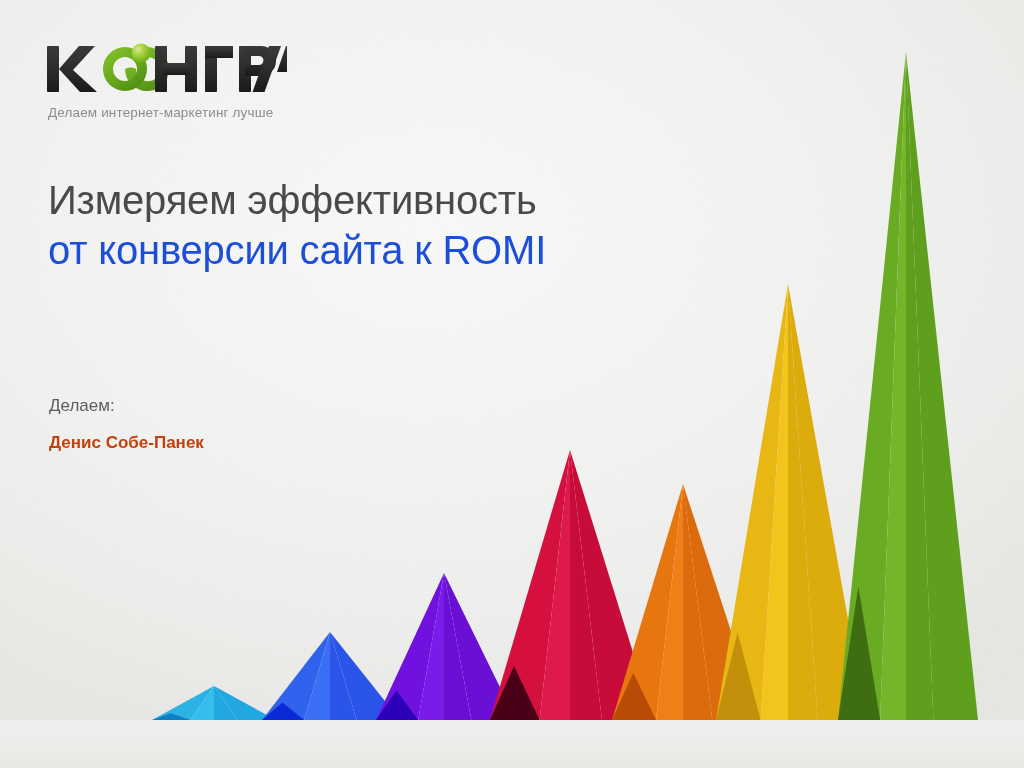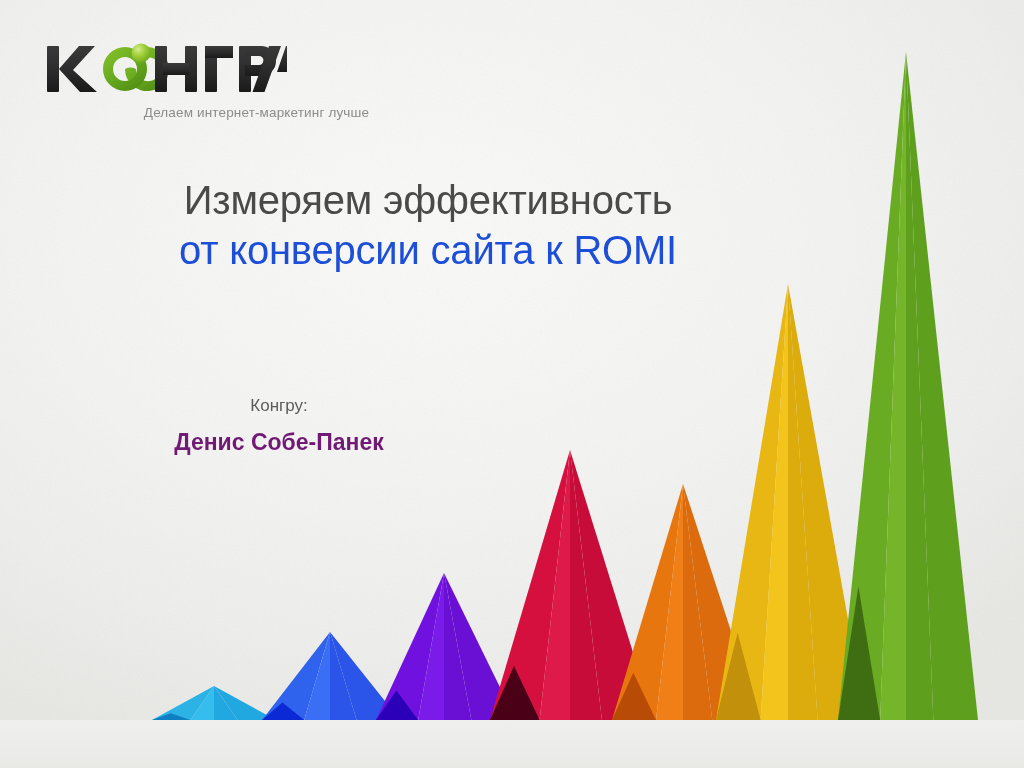--- a/index.html
+++ b/index.html
@@ -11,21 +11,20 @@
   body {
     font-family: "Liberation Sans", "DejaVu Sans", sans-serif;
   }
 
   #slide {
     position: relative;
     width: 1024px;
     height: 768px;
     overflow: hidden;
     background: #f1f1ef;
-    text-align: center;
   }
 
   
   .bg-base {
     position: absolute; inset: 0;
     background:
       radial-gradient(ellipse 78% 72% at 42% 30%, #fafaf8 0%, #f4f4f2 46%, #eeeeec 76%, #e7e7e4 100%);
   }
   .bg-noise {
     position: absolute; inset: 0;
@@ -110,23 +109,23 @@
   .author-role {
     display: block;
     font-size: 17px;
     line-height: 25px;
     color: #5c5c5c;
     font-weight: 400;
     white-space: nowrap;
   }
   .author-name {
     display: block;
-    font-size: 23px;
+    font-size: 17px;
     line-height: 27px;
-    color: #701a75;
+    color: #c2410c;
     font-weight: 700;
     white-space: nowrap;
   }
 </style>
 </head>
 <body>
 
 <div id="slide">
 
   <div class="bg-base"></div>
@@ -255,17 +254,17 @@
     </svg>
     <span class="logo-tagline">Делаем интернет-маркетинг лучше</span>
   </div>
 
   <div class="title-block">
     <span class="title-line">Измеряем эффективность</span>
     <span class="title-line accent">от конверсии сайта к ROMI</span>
   </div>
 
   <div class="author-block">
-    <span class="author-label">Конгру:</span>
+    <span class="author-label">Делаем:</span>
     <span class="author-name">Денис Собе-Панек</span>
   </div>
 
 </div>
 
 </body></html>

